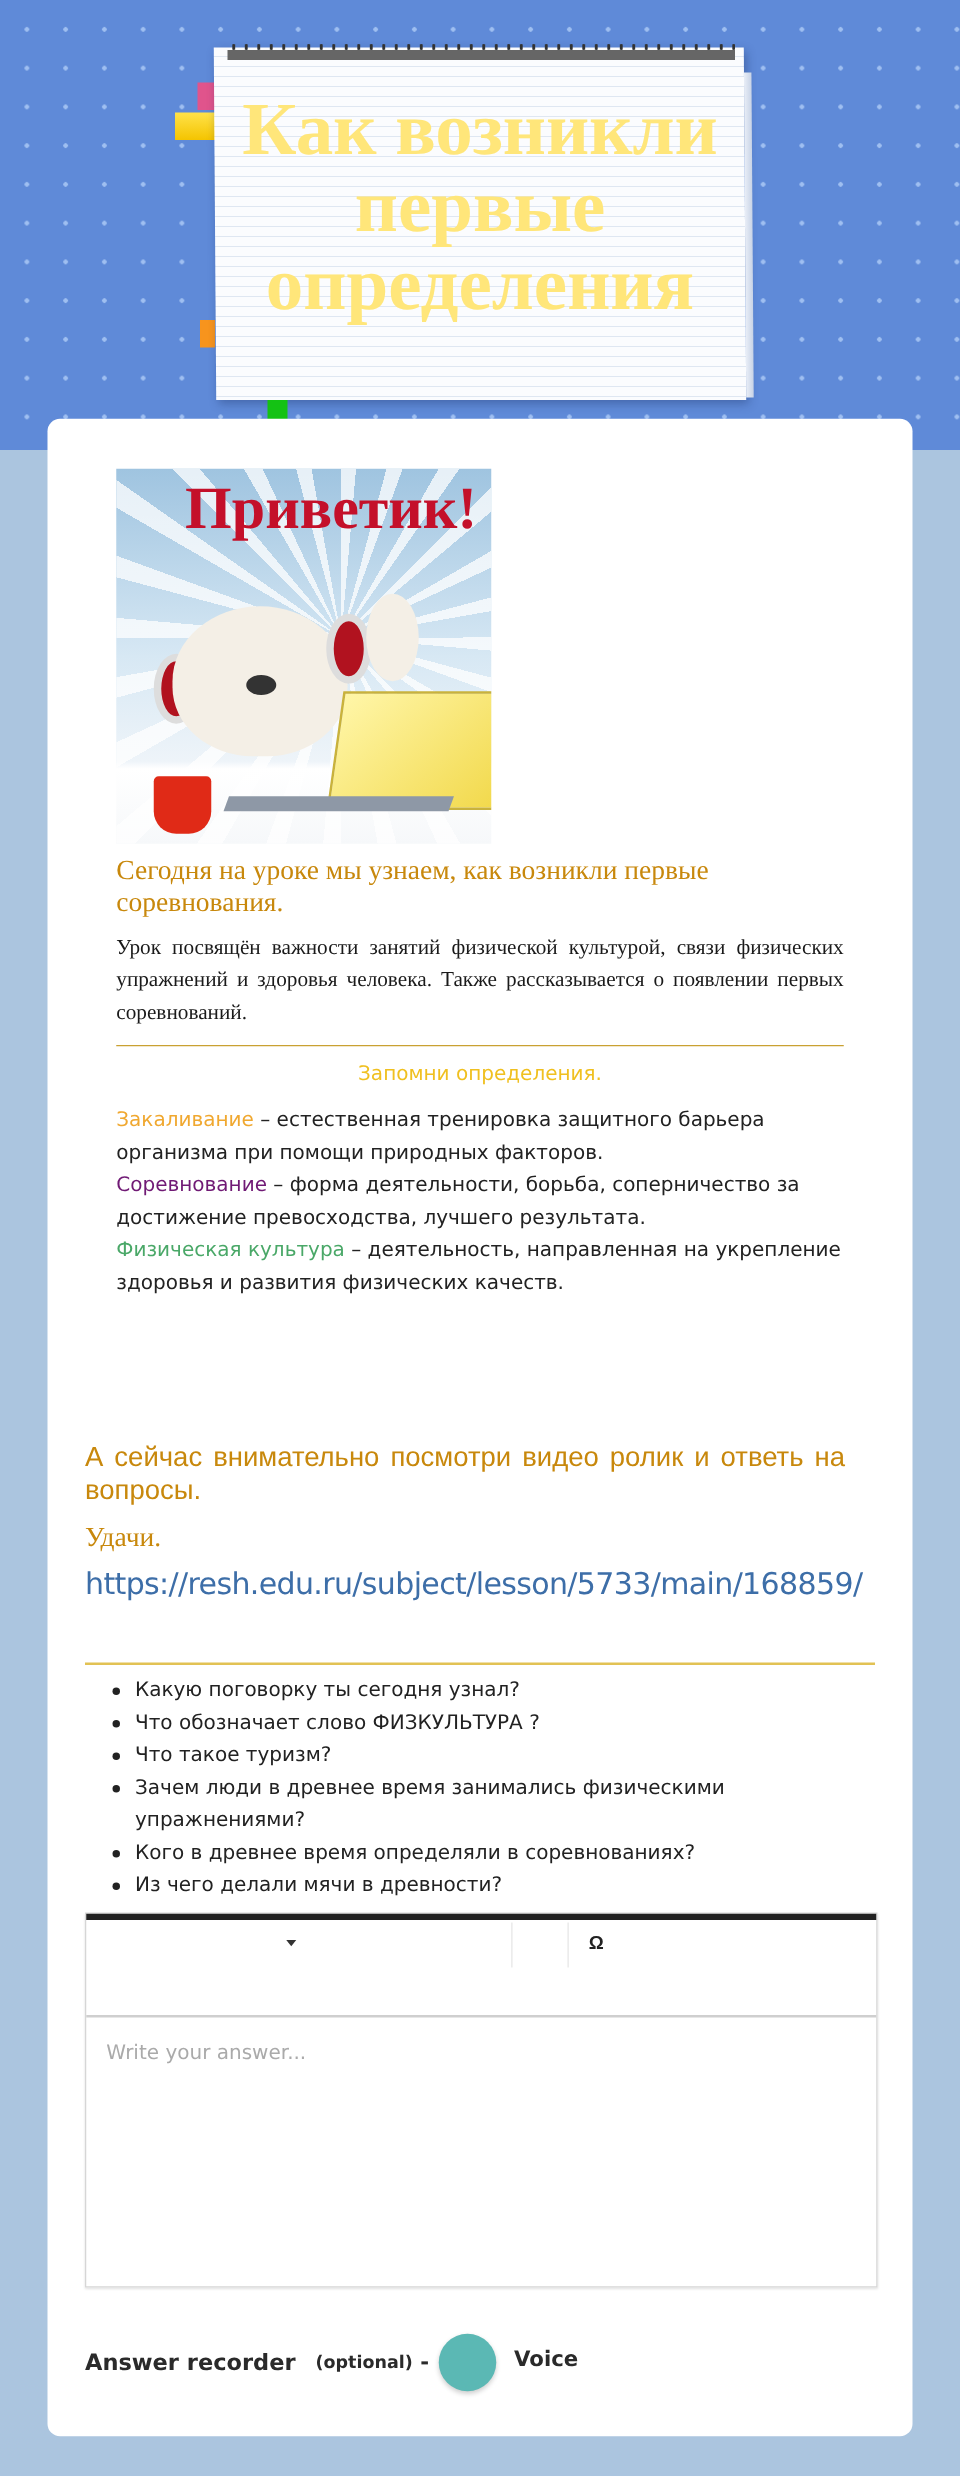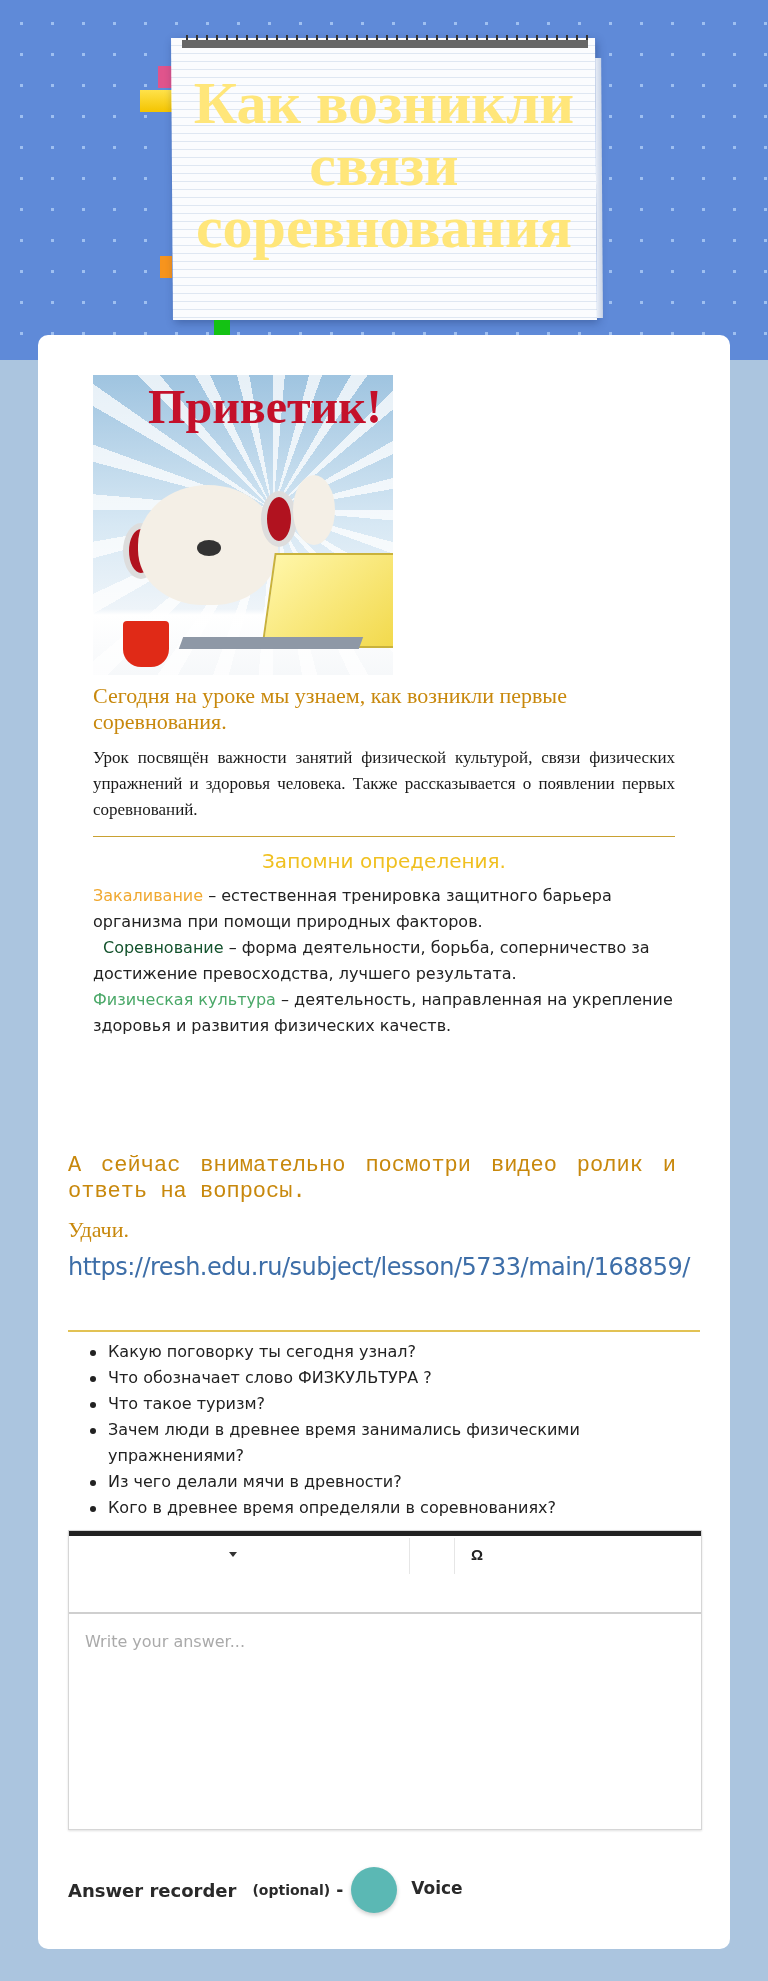--- a/index.html
+++ b/index.html
@@ -80,32 +80,32 @@
   }
   .summary {
     top: 410px;
     font-family: "Liberation Serif", serif; font-size: 17px; line-height: 26px;
     color: #1a1a1a; text-align: justify;
   }
   .rule { position: absolute; height: 1px; background: #c9a132; }
   .rule1 { left: 55px; top: 501px; width: 582px; }
   .remember {
     top: 514px; text-align: center;
-    font-size: 20px; color: #f0c020;
+    font-size: 16px; color: #f0c020;
   }
   .defs {
     top: 548px; font-size: 16px; line-height: 26px; color: #222;
   }
   .term-orange { color: #f0a830; }
   .term-blue { color: #3a78c0; }
-  .term-red { color: #14532d; margin-left: 10px; }
+  .term-red { color: #701a75; }
   .term-green { color: #4aa868; }
   .video-cta {
     left: 30px; width: 608px; top: 818px;
-    font-family: Liberation Mono, monospace; font-size: 22px; line-height: 26px;
+    font-family: Liberation Sans, sans-serif; font-size: 22px; line-height: 26px;
     color: #c8880c; text-align: justify;
   }
   .good-luck {
     left: 30px; top: 882px;
     font-family: "Liberation Serif", serif; font-size: 22px; color: #c8880c;
   }
   .lesson-link {
     left: 30px; top: 918px;
     font-family: "DejaVu Sans", sans-serif; font-size: 24px; color: #3d6ea8;
     letter-spacing: -0.5px;
@@ -166,21 +166,21 @@
 </style>
 </head>
 <body>
 
 <div class="hero">
   <div class="tab tab-pink"></div>
   <div class="tab tab-yellow"></div>
   <div class="tab tab-orange"></div>
   <div class="notebook"></div>
   <div class="spiral"></div>
-  <h1 class="hero-title">Как возникли связи соревнования</h1>
+  <h1 class="hero-title">Как возникли первые определения</h1>
 </div>
 <div class="tab tab-green"></div>
 
 <div class="card">
 
   <div class="welcome-img">
     <div class="rays"></div>
     <div class="welcome-text">Приветик!</div>
     <div class="bear-ear-l"></div>
     <div class="bear-head"></div>
@@ -209,22 +209,22 @@
   <p class="content good-luck">Удачи.</p>
   <a class="content lesson-link">https://resh.edu.ru/subject/lesson/5733/main/168859/</a>
 
   <div class="rule rule2"></div>
 
   <ul class="content questions">
     <li>Какую поговорку ты сегодня узнал?</li>
     <li>Что обозначает слово ФИЗКУЛЬТУРА ?</li>
     <li>Что такое туризм?</li>
     <li>Зачем люди в древнее время занимались физическими упражнениями?</li>
+    <li>Кого в древнее время определяли в соревнованиях?</li>
     <li>Из чего делали мячи в древности?</li>
-    <li>Кого в древнее время определяли в соревнованиях?</li>
   </ul>
 
   <div class="editor">
     <div class="editor-topbar"></div>
     <div class="toolbar">
       <div class="dropdown">
         <span class="caret"></span>
       </div>
       <div class="tb-sep" style="left:340px"></div>
       <div class="tb-sep" style="left:385px"></div>

